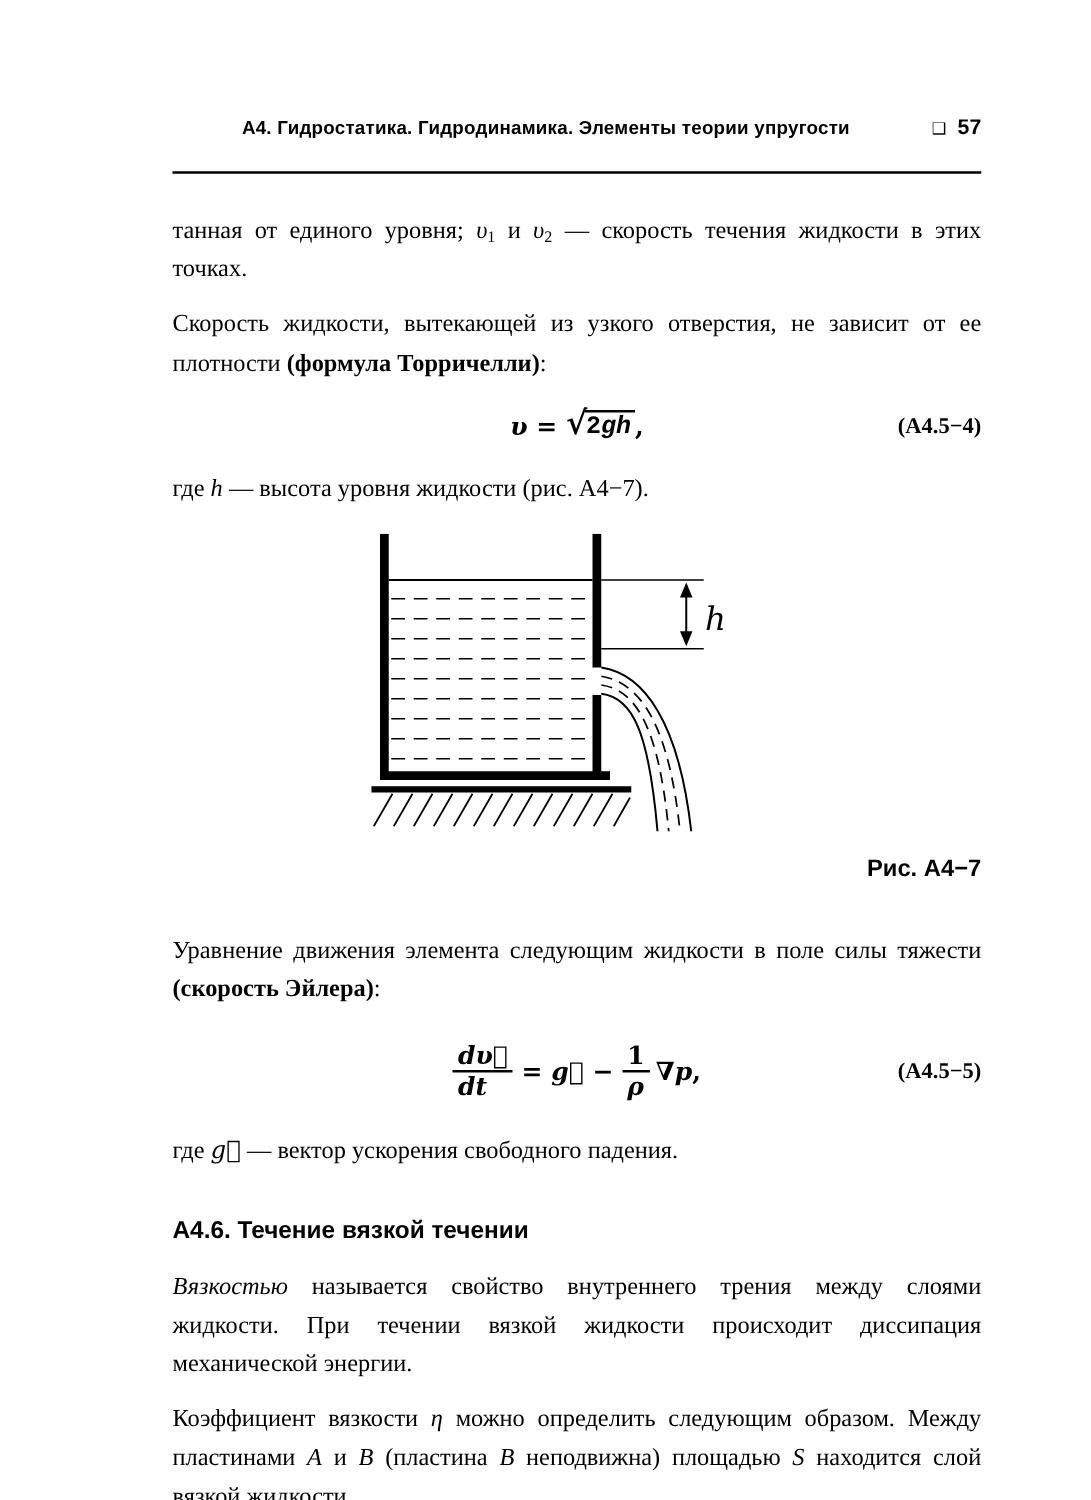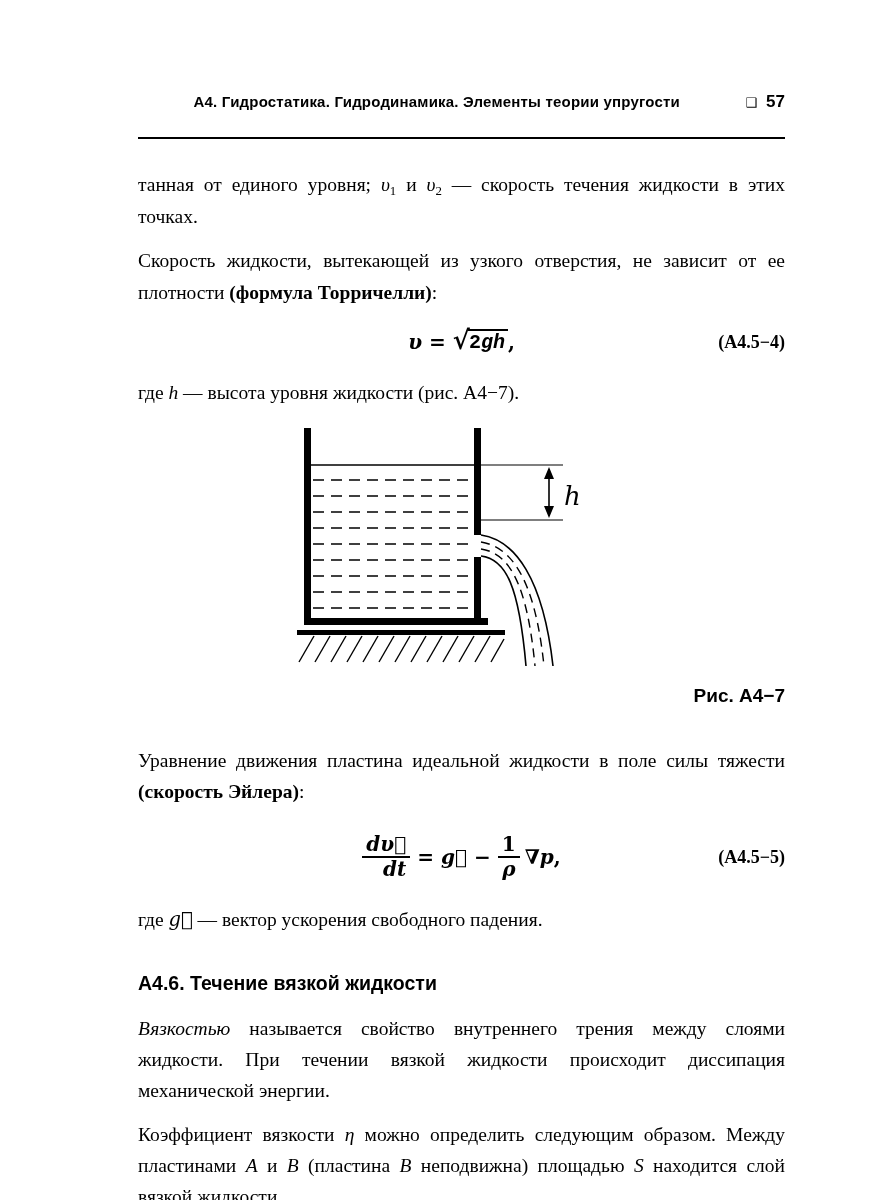--- a/index.html
+++ b/index.html
@@ -50,21 +50,21 @@
     display: inline-flex; align-items: center;
   }
   .eq-label {
     position: absolute; right: 0; top: 50%;
     transform: translateY(-50%);
     font-family: "Liberation Serif", serif;
     font-weight: bold; font-size: 18px;
   }
   .it { font-style: italic; }
   .op { margin: 0 7px; }
-  .frac { display: inline-flex; flex-direction: column; align-items: flex-end; line-height: 1.18; }
+  .frac { display: inline-flex; flex-direction: column; align-items: flex-start; line-height: 1.18; }
   .fnum { padding: 0 4px; border-bottom: 2px solid #000; }
   .fden { padding: 0 4px; }
   .sqrt { display: inline-flex; align-items: flex-start; }
   .sqrt-sign { font-size: 1.3em; line-height: 0.92; }
   .radicand { border-top: 2.5px solid #000; padding: 0 3px 0 1px; margin-left: -2px; font-family: Liberation Mono, monospace; }
   .nabla { margin-left: 5px; }
 
   
   .fig-wrap { text-align: center; margin: 20px 0 4px 0; }
   .fig-wrap svg { display: inline-block; }
@@ -167,21 +167,21 @@
         <line x1="130" y1="234" x2="145" y2="208"></line>
         <line x1="146" y1="234" x2="161" y2="208"></line>
         <line x1="162" y1="234" x2="177" y2="208"></line>
         <line x1="178" y1="234" x2="193" y2="208"></line>
         <line x1="194" y1="234" x2="207" y2="211"></line>
       </g>
     </svg>
   </div>
   <div class="fig-caption">Рис. А4−7</div>
 
-  <p class="body"><span class="run-n">Уравнение движения пластина идеальной жидкости в поле силы тяжести </span><span class="run-b">(скорость Эйлера)</span><span class="run-n">:</span></p>
+  <p class="body"><span class="run-n">Уравнение движения элемента следующим жидкости в поле силы тяжести </span><span class="run-b">(скорость Эйлера)</span><span class="run-n">:</span></p>
 
   <div class="eq-row eq-tall">
     <span class="formula">
       <span class="frac">
         <span class="fnum it">dυ⃗</span>
         <span class="fden it">dt</span>
       </span>
       <span class="op">=</span>
       <span class="it">g⃗</span>
       <span class="op">−</span>
@@ -191,19 +191,19 @@
       </span>
       <span class="nabla">∇</span>
       <span class="it">p</span>
       <span>,</span>
     </span>
     <span class="eq-label">(А4.5−5)</span>
   </div>
 
   <p class="body"><span class="run-n">где </span><span class="run-vec">g⃗</span><span class="run-n"> — вектор ускорения свободного падения.</span></p>
 
-  <h2 class="section-heading">А4.6. Течение вязкой жидкости</h2>
+  <h2 class="section-heading">А4.6. Течение вязкой течении</h2>
 
   <p class="body"><span class="run-i">Вязкостью</span><span class="run-n"> называется свойство внутреннего трения между слоями жидкости. При течении вязкой жидкости происходит диссипация механической энергии.</span></p>
 
   <p class="body"><span class="run-n">Коэффициент вязкости </span><span class="run-i">η</span><span class="run-n"> можно определить следующим образом. Между пластинами </span><span class="run-i">A</span><span class="run-n"> и </span><span class="run-i">B</span><span class="run-n"> (пластина </span><span class="run-i">B</span><span class="run-n"> неподвижна) площадью </span><span class="run-i">S</span><span class="run-n"> находится слой вязкой жидкости.</span></p>
 
 </div>
 
 </body></html>

